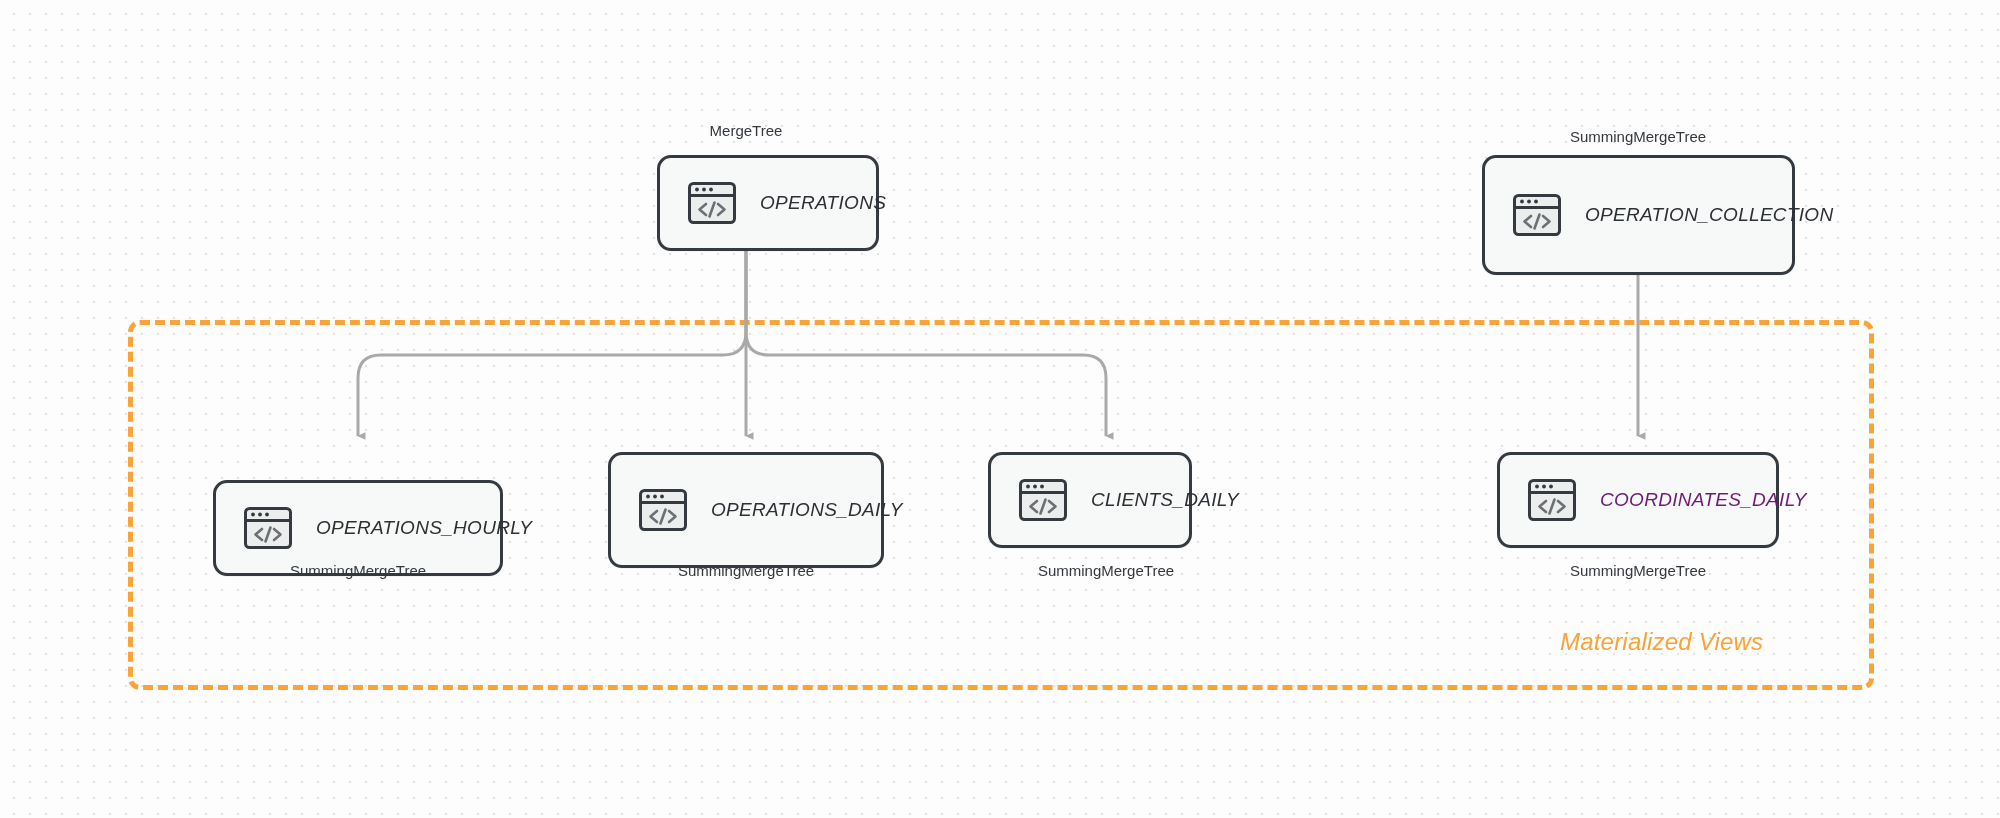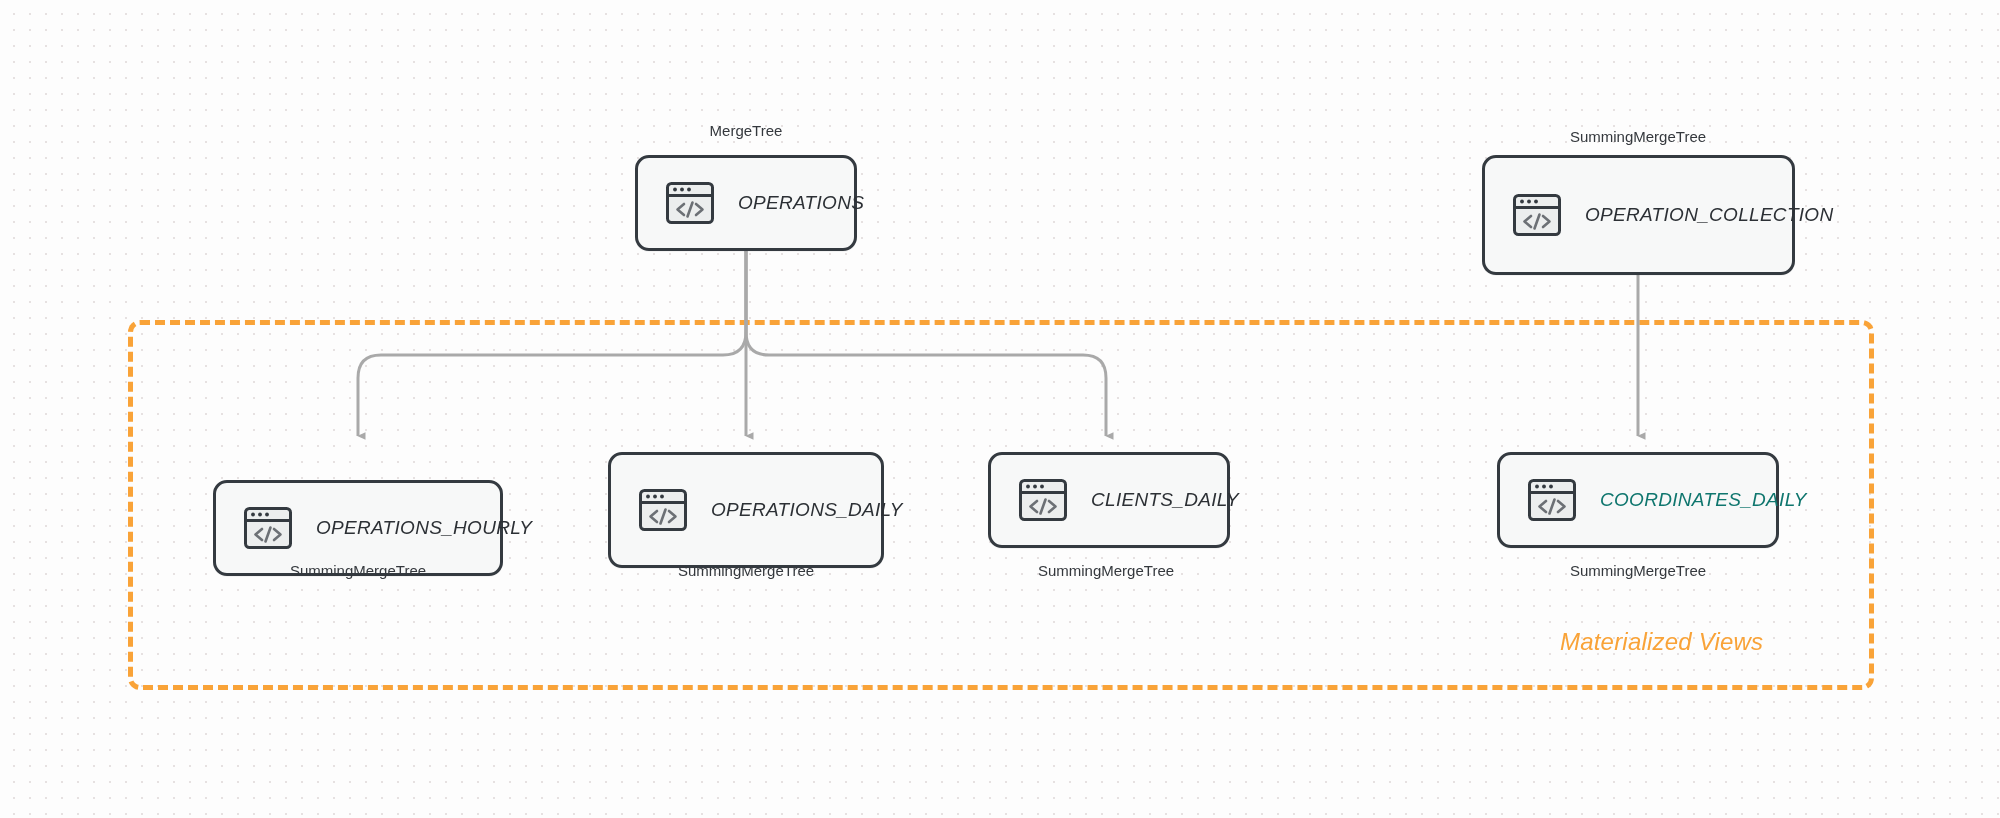--- a/index.html
+++ b/index.html
@@ -97,21 +97,21 @@
     </defs>
     <g id="edge-paths">
         <path d="M746,251 L746,332 Q746,355 723,355 L381,355 Q358,355 358,378 L358,436" fill="none" stroke="#a9a9a9" stroke-width="3" stroke-linecap="butt" marker-end="url(#arrowhead)"></path>
         <path d="M746,251 L746,436" fill="none" stroke="#a9a9a9" stroke-width="3" stroke-linecap="butt" marker-end="url(#arrowhead)"></path>
         <path d="M746,251 L746,332 Q746,355 769,355 L1083,355 Q1106,355 1106,378 L1106,436" fill="none" stroke="#a9a9a9" stroke-width="3" stroke-linecap="butt" marker-end="url(#arrowhead)"></path>
         <path d="M1638,251 L1638,436" fill="none" stroke="#a9a9a9" stroke-width="3" stroke-linecap="butt" marker-end="url(#arrowhead)"></path>
       </g>
   </svg>
 
   <div id="nodes-layer">
-      <div class="node" style="left: 635px; top: 155px; width: 222px; height: 96px; border-color: rgb(52, 58, 64); background: rgb(247, 248, 248);">
+      <div class="node" style="left: 657px; top: 155px; width: 222px; height: 96px; border-color: rgb(52, 58, 64); background: rgb(247, 248, 248);">
         <span class="node-icon"><svg viewBox="0 0 52 52" width="52" height="52">
             <rect x="3.5" y="6.5" width="45" height="39" rx="4" ry="4" fill="#eceeee" stroke="#343a40" stroke-width="3"></rect>
             <path d="M3.5,18.5 L48.5,18.5" stroke="#343a40" stroke-width="3"></path>
             <circle cx="11" cy="12.5" r="1.9" fill="#343a40"></circle>
             <circle cx="18" cy="12.5" r="1.9" fill="#343a40"></circle>
             <circle cx="25" cy="12.5" r="1.9" fill="#343a40"></circle>
             <path d="M20,27 L13.5,32.5 L20,38" fill="none" stroke="#6c7075" stroke-width="2.6" stroke-linecap="round" stroke-linejoin="round"></path>
             <path d="M32,27 L38.5,32.5 L32,38" fill="none" stroke="#6c7075" stroke-width="2.6" stroke-linecap="round" stroke-linejoin="round"></path>
             <path d="M28.5,25.5 L23.5,39.5" fill="none" stroke="#6c7075" stroke-width="2.6" stroke-linecap="round"></path>
           </svg></span>
@@ -153,21 +153,21 @@
             <circle cx="11" cy="12.5" r="1.9" fill="#343a40"></circle>
             <circle cx="18" cy="12.5" r="1.9" fill="#343a40"></circle>
             <circle cx="25" cy="12.5" r="1.9" fill="#343a40"></circle>
             <path d="M20,27 L13.5,32.5 L20,38" fill="none" stroke="#6c7075" stroke-width="2.6" stroke-linecap="round" stroke-linejoin="round"></path>
             <path d="M32,27 L38.5,32.5 L32,38" fill="none" stroke="#6c7075" stroke-width="2.6" stroke-linecap="round" stroke-linejoin="round"></path>
             <path d="M28.5,25.5 L23.5,39.5" fill="none" stroke="#6c7075" stroke-width="2.6" stroke-linecap="round"></path>
           </svg></span>
         <span class="node-label" style="color: rgb(44, 48, 53);">OPERATIONS_DAILY</span>
       </div>
       <div class="engine-caption" style="left: 746px; top: 562px; color: rgb(52, 56, 61);">SummingMergeTree</div>
-      <div class="node" style="left: 988px; top: 452px; width: 242px; height: 96px; border-color: rgb(52, 58, 64); background: rgb(247, 248, 248);">
+      <div class="node" style="left: 988px; top: 452px; width: 204px; height: 96px; border-color: rgb(52, 58, 64); background: rgb(247, 248, 248);">
         <span class="node-icon"><svg viewBox="0 0 52 52" width="52" height="52">
             <rect x="3.5" y="6.5" width="45" height="39" rx="4" ry="4" fill="#eceeee" stroke="#343a40" stroke-width="3"></rect>
             <path d="M3.5,18.5 L48.5,18.5" stroke="#343a40" stroke-width="3"></path>
             <circle cx="11" cy="12.5" r="1.9" fill="#343a40"></circle>
             <circle cx="18" cy="12.5" r="1.9" fill="#343a40"></circle>
             <circle cx="25" cy="12.5" r="1.9" fill="#343a40"></circle>
             <path d="M20,27 L13.5,32.5 L20,38" fill="none" stroke="#6c7075" stroke-width="2.6" stroke-linecap="round" stroke-linejoin="round"></path>
             <path d="M32,27 L38.5,32.5 L32,38" fill="none" stroke="#6c7075" stroke-width="2.6" stroke-linecap="round" stroke-linejoin="round"></path>
             <path d="M28.5,25.5 L23.5,39.5" fill="none" stroke="#6c7075" stroke-width="2.6" stroke-linecap="round"></path>
           </svg></span>
@@ -178,18 +178,18 @@
         <span class="node-icon"><svg viewBox="0 0 52 52" width="52" height="52">
             <rect x="3.5" y="6.5" width="45" height="39" rx="4" ry="4" fill="#eceeee" stroke="#343a40" stroke-width="3"></rect>
             <path d="M3.5,18.5 L48.5,18.5" stroke="#343a40" stroke-width="3"></path>
             <circle cx="11" cy="12.5" r="1.9" fill="#343a40"></circle>
             <circle cx="18" cy="12.5" r="1.9" fill="#343a40"></circle>
             <circle cx="25" cy="12.5" r="1.9" fill="#343a40"></circle>
             <path d="M20,27 L13.5,32.5 L20,38" fill="none" stroke="#6c7075" stroke-width="2.6" stroke-linecap="round" stroke-linejoin="round"></path>
             <path d="M32,27 L38.5,32.5 L32,38" fill="none" stroke="#6c7075" stroke-width="2.6" stroke-linecap="round" stroke-linejoin="round"></path>
             <path d="M28.5,25.5 L23.5,39.5" fill="none" stroke="#6c7075" stroke-width="2.6" stroke-linecap="round"></path>
           </svg></span>
-        <span class="node-label" style="color: #0f766e;">COORDINATES_DAILY</span>
+        <span class="node-label" style="color: #701a75;">COORDINATES_DAILY</span>
       </div>
       <div class="engine-caption" style="left: 1638px; top: 562px; color: rgb(52, 56, 61);">SummingMergeTree</div>
     </div>
 
 </div>
 
 </body></html>

